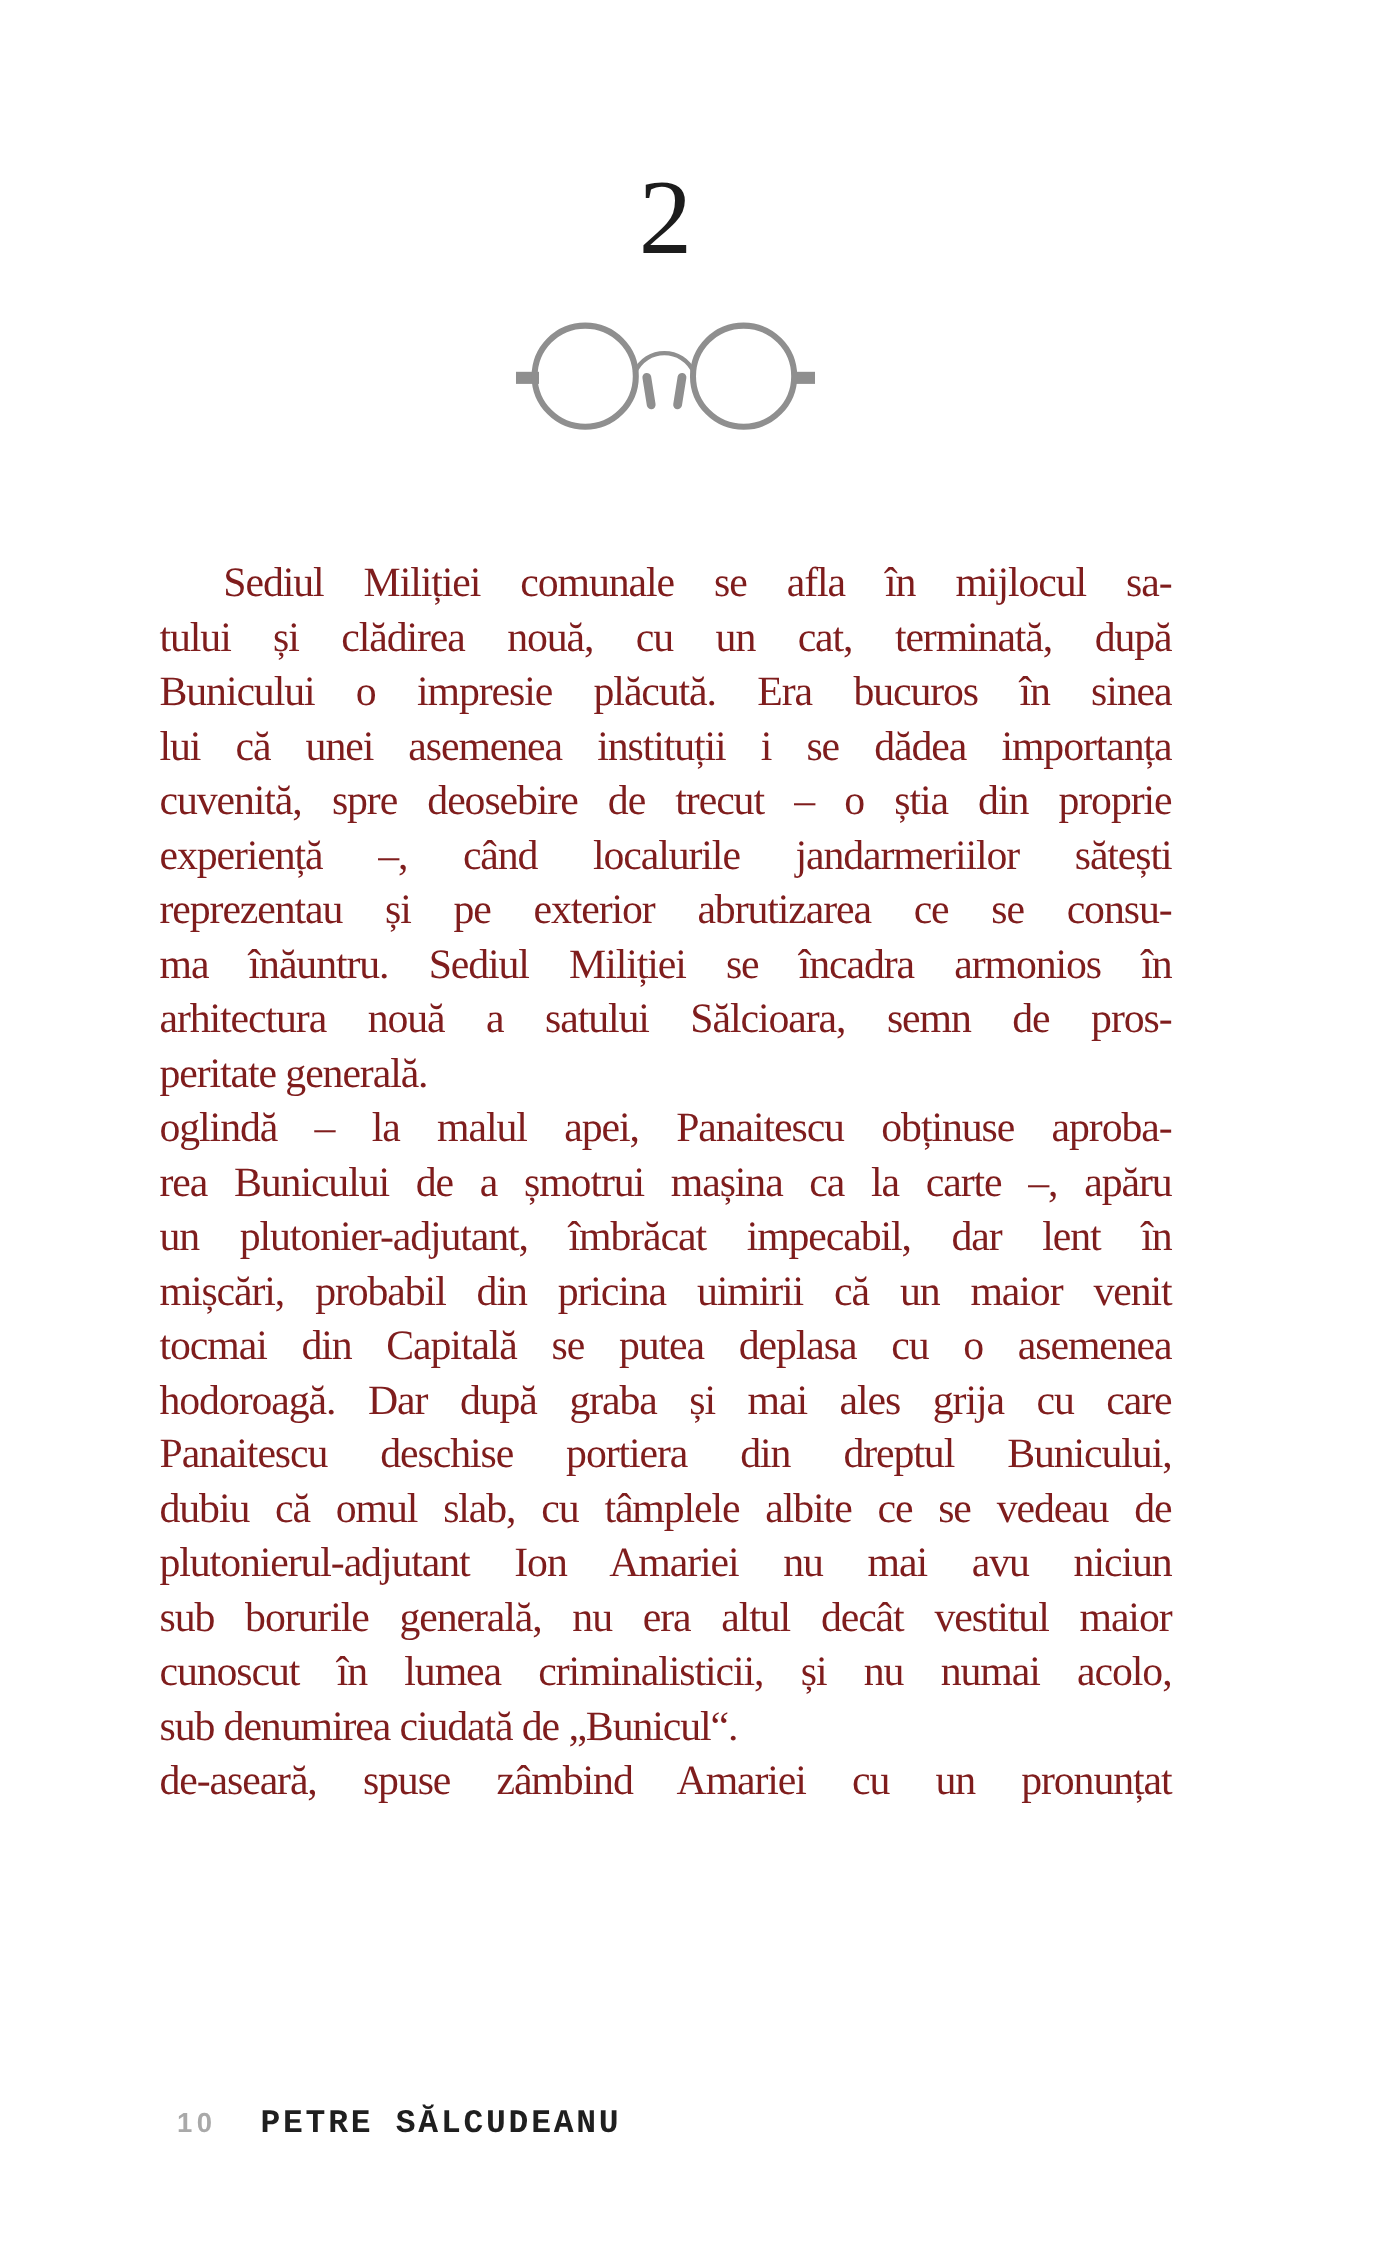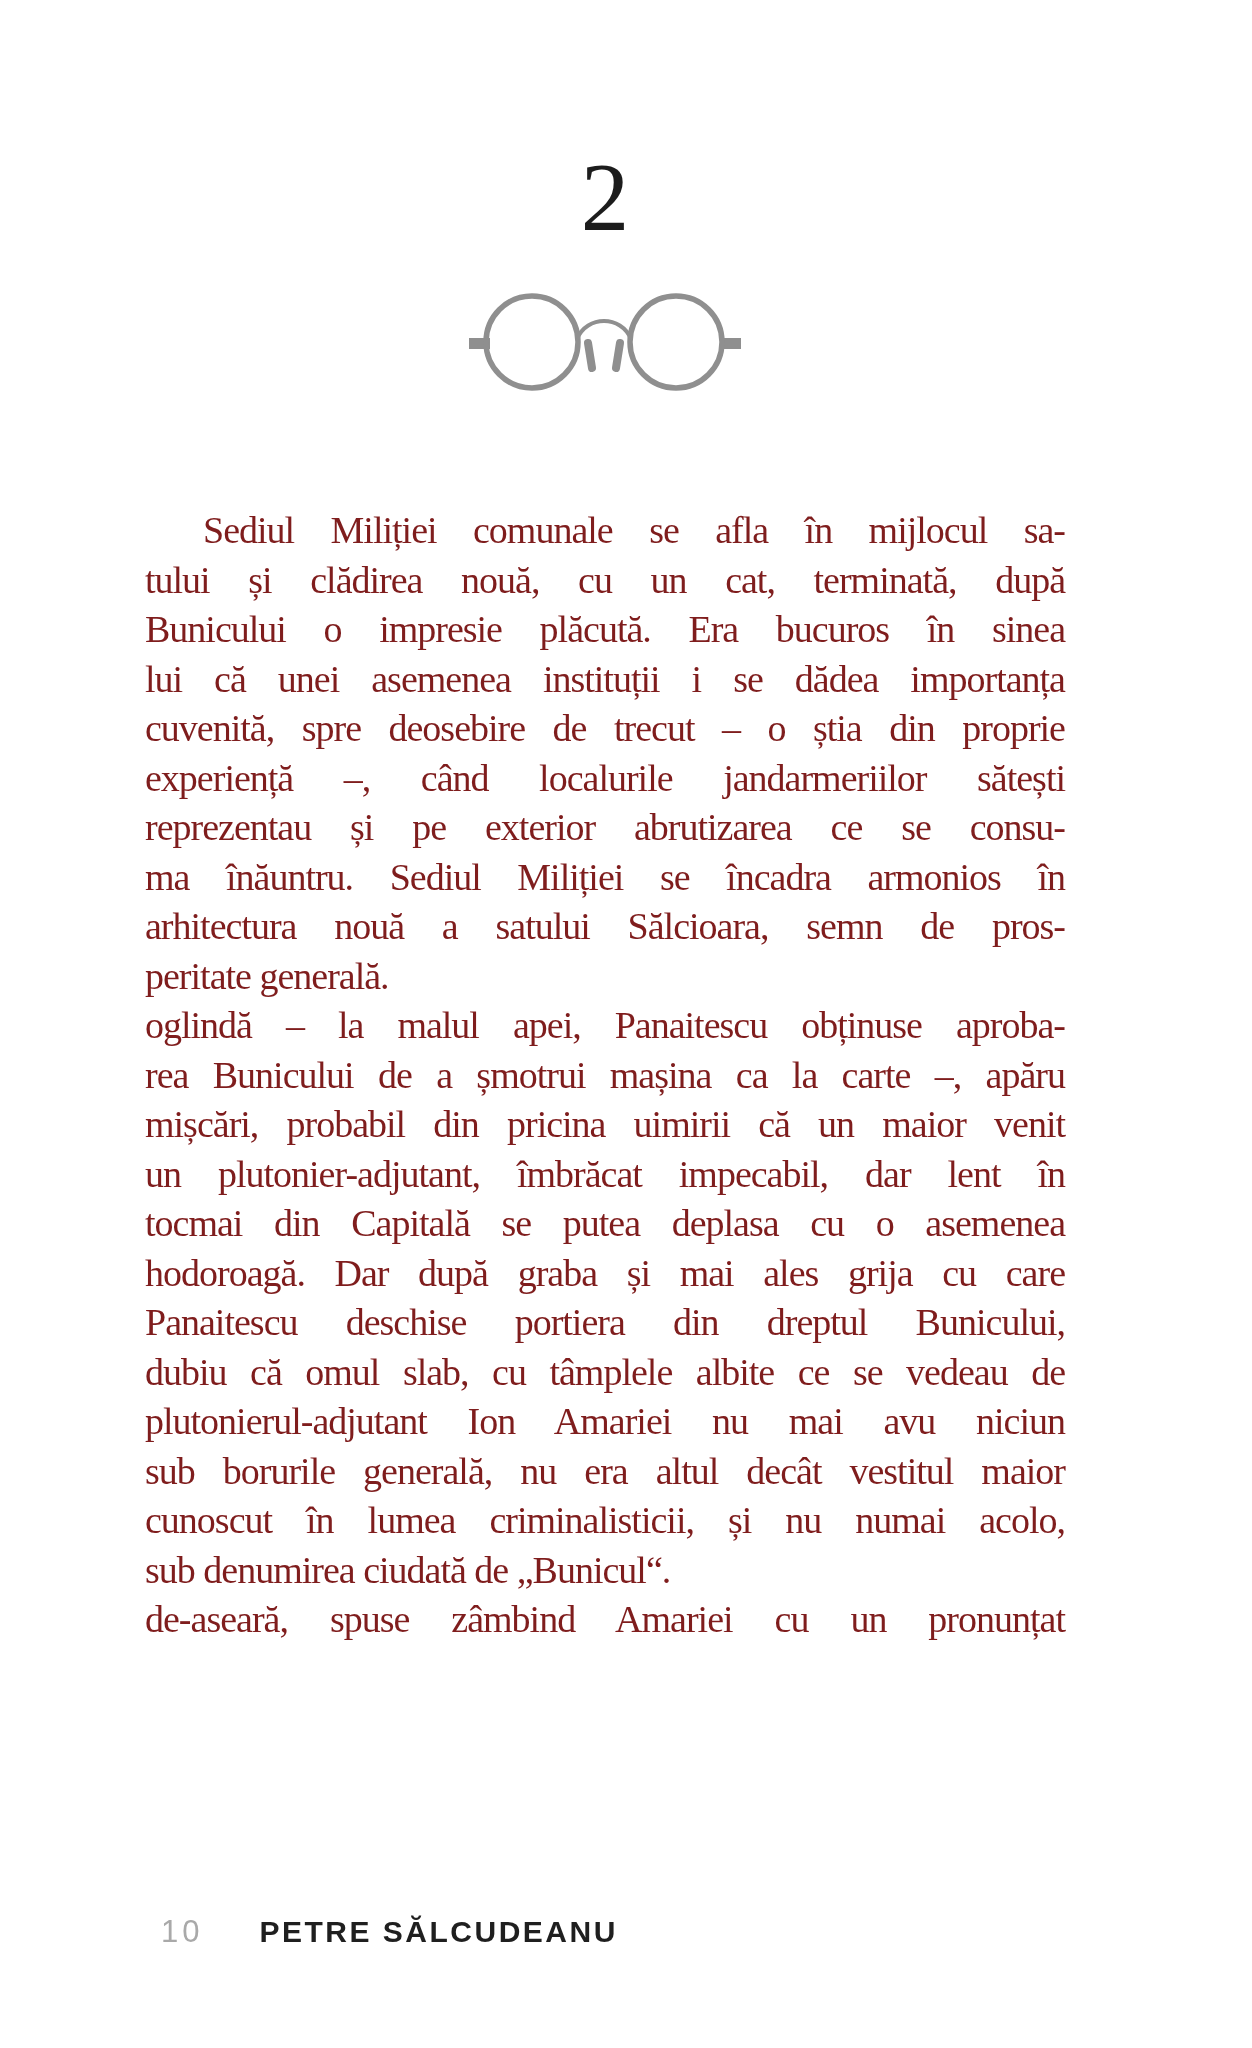--- a/index.html
+++ b/index.html
@@ -67,27 +67,28 @@
   }
   .footer {
     position: absolute;
     left: 161px;
     top: 1914px;
     display: flex;
     align-items: baseline;
   }
   .page-number {
     font-family: "Liberation Sans", sans-serif;
-    font-size: 31px;
+    font-size: 25px;
     letter-spacing: 4px;
     color: #a9a9a9;
+    font-weight: bold;
   }
   .author-name {
-    margin-left: 56px;
-    font-family: Liberation Sans, sans-serif;
+    margin-left: 40px;
+    font-family: Liberation Mono, monospace;
     font-weight: bold;
     font-size: 30px;
     letter-spacing: 2.5px;
     color: #1f1f1f;
   }
 </style>
 </head>
 <body>
 
 <div id="page">
@@ -118,22 +119,22 @@
       <div class="line just">Bunicului o impresie plăcută. Era bucuros în sinea</div>
       <div class="line just">lui că unei asemenea instituții i se dădea importanța</div>
       <div class="line just">cuvenită, spre deosebire de trecut – o știa din proprie</div>
       <div class="line just">experiență –, când localurile jandarmeriilor sătești</div>
       <div class="line just">reprezentau și pe exterior abrutizarea ce se consu-</div>
       <div class="line just">ma înăuntru. Sediul Miliției se încadra armonios în</div>
       <div class="line just">arhitectura nouă a satului Sălcioara, semn de pros-</div>
       <div class="line left">peritate generală.</div>
       <div class="line just">oglindă – la malul apei, Panaitescu obținuse aproba-</div>
       <div class="line just">rea Bunicului de a șmotrui mașina ca la carte –, apăru</div>
+      <div class="line just">un plutonier-adjutant, îmbrăcat impecabil, dar lent în</div>
       <div class="line just">mișcări, probabil din pricina uimirii că un maior venit</div>
-      <div class="line just">un plutonier-adjutant, îmbrăcat impecabil, dar lent în</div>
       <div class="line just">tocmai din Capitală se putea deplasa cu o asemenea</div>
       <div class="line just">hodoroagă. Dar după graba și mai ales grija cu care</div>
       <div class="line just">Panaitescu deschise portiera din dreptul Bunicului,</div>
       <div class="line just">dubiu că omul slab, cu tâmplele albite ce se vedeau de</div>
       <div class="line just">plutonierul-adjutant Ion Amariei nu mai avu niciun</div>
       <div class="line just">sub borurile generală, nu era altul decât vestitul maior</div>
       <div class="line just">cunoscut în lumea criminalisticii, și nu numai acolo,</div>
       <div class="line left">sub denumirea ciudată de „Bunicul“.</div>
       <div class="line just">de-aseară, spuse zâmbind Amariei cu un pronunțat</div>
     </div>

